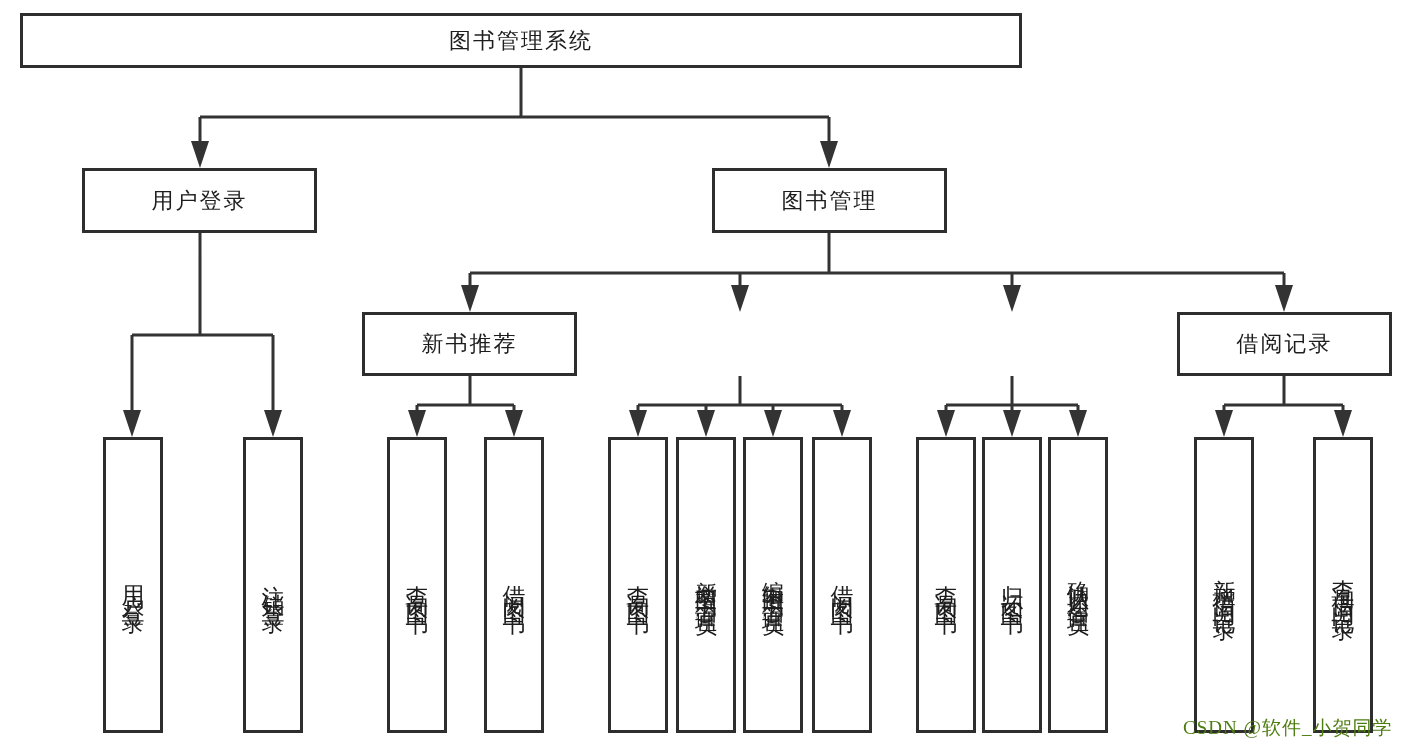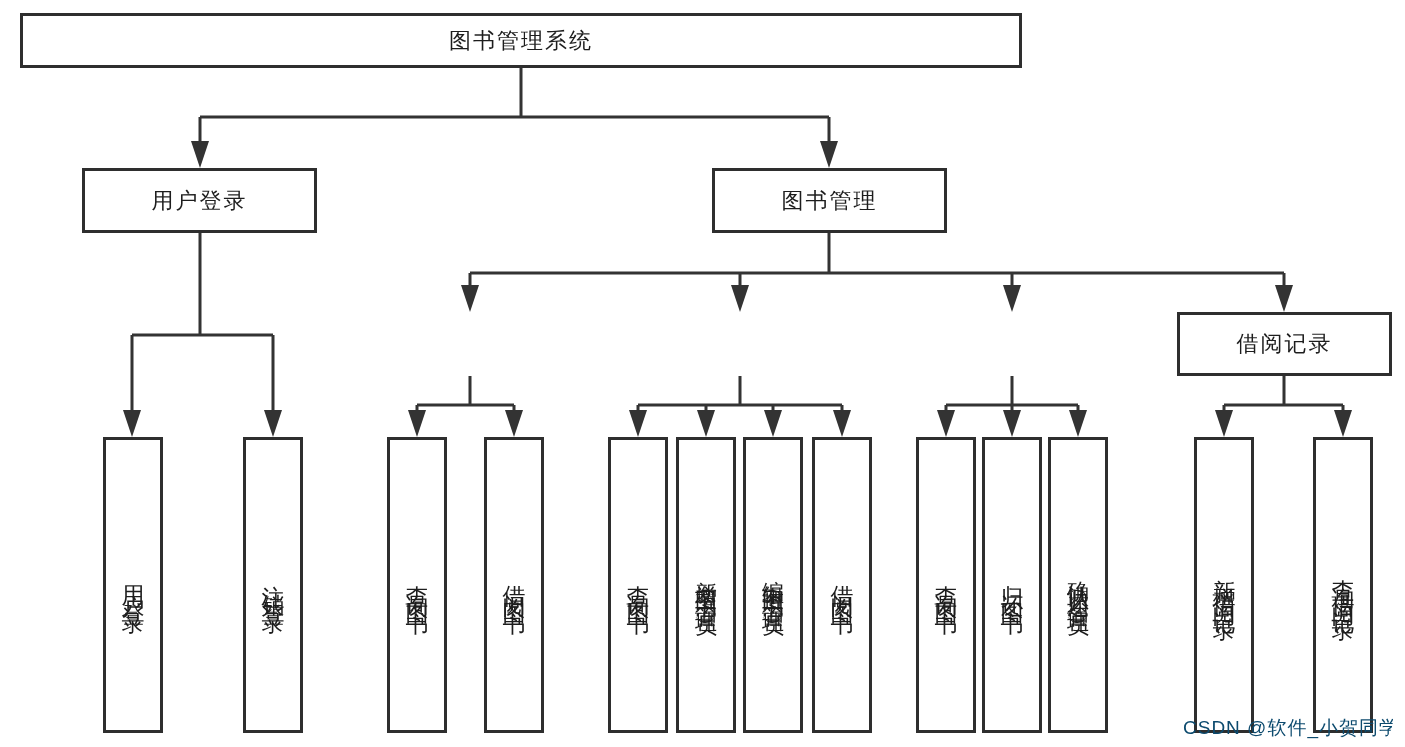--- a/index.html
+++ b/index.html
@@ -1,18 +1,18 @@
 <!DOCTYPE html>
 <html><head>
 <meta charset="utf-8">
 <style>
   html,body { margin:0; padding:0; background:#ffffff; }
   .canvas {
     position:relative; width:1393px; height:747px; background:#ffffff;
-    font-family:Liberation Sans, sans-serif; overflow:hidden;border-radius:27px;
+    font-family:Liberation Serif, serif; overflow:hidden;border-radius:27px;
   }
   .connectors { position:absolute; left:0; top:0; width:1405px; height:747px; }
   .node {
     position:absolute; box-sizing:border-box; background:#ffffff;
     border:3px solid #2e2e2e; display:flex; align-items:center; justify-content:center;
     color:#1d1d1d; font-size:22px; letter-spacing:2px; white-space:nowrap;
   }
   .root  { left:20px;  top:13px;  width:1002px; height:55px; }
   .lvl2a { left:82px;  top:168px; width:235px;  height:65px; }
   .lvl2b { left:712px; top:168px; width:235px;  height:65px; }
@@ -23,21 +23,21 @@
     display:flex; align-items:center; justify-content:center;
   }
   .vtext {
     writing-mode:vertical-rl; text-orientation:mixed;
     font-size:23px; letter-spacing:9px; line-height:1; color:#1d1d1d;
   }
   .leaf.long .vtext { font-size:22px; letter-spacing:5px; }
   .leaf.mid  .vtext { letter-spacing:8px; }
   .watermark {
     position:absolute; left:1183px; top:715px; font-size:19px;
-    color:#0c4a6e; letter-spacing:1px; white-space:nowrap;
+    color:#4d7c0f; letter-spacing:1px; white-space:nowrap;
   }
 </style>
 </head>
 <body>
 
 <div class="canvas">
 
   <svg class="connectors" viewBox="0 0 1405 747" xmlns="http://www.w3.org/2000/svg" aria-hidden="true">
     <g stroke="#333333" stroke-width="3" fill="none">
 
@@ -82,20 +82,23 @@
     <span>图书管理系统</span>
   </div>
 
   <div class="node lvl2a">
     <span>用户登录</span>
   </div>
   <div class="node lvl2b">
     <span>图书管理</span>
   </div>
 
+  <div class="node lvl3" style="left:362px">
+    <span>新书推荐</span>
+  </div>
   <div class="node lvl3" style="left:1177px">
     <span>借阅记录</span>
   </div>
 
   <div class="leaf" style="left:103px">
     <span class="vtext">用户登录</span>
   </div>
   <div class="leaf" style="left:243px">
     <span class="vtext">注销登录</span>
   </div>

